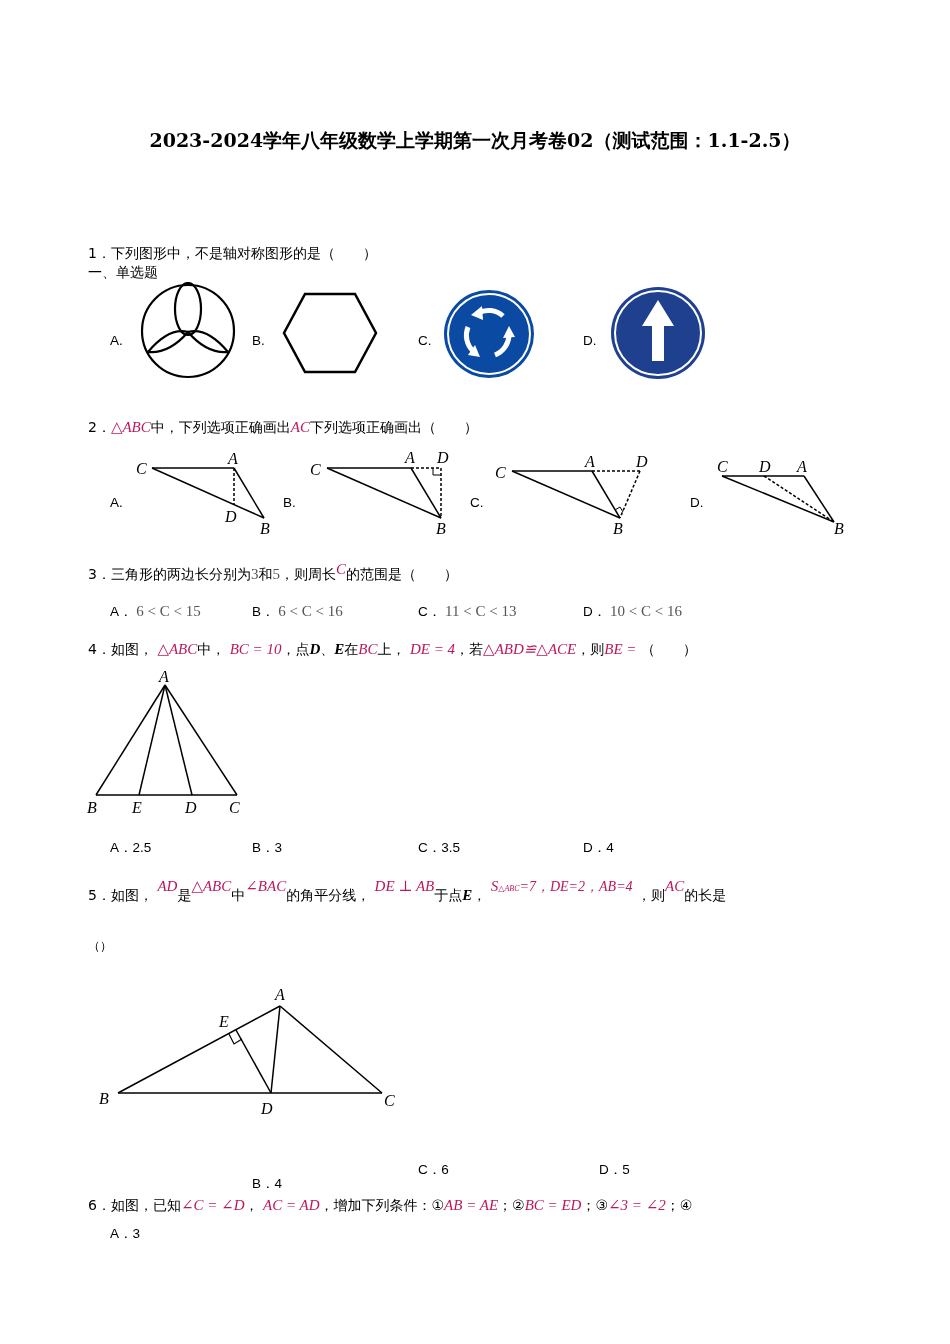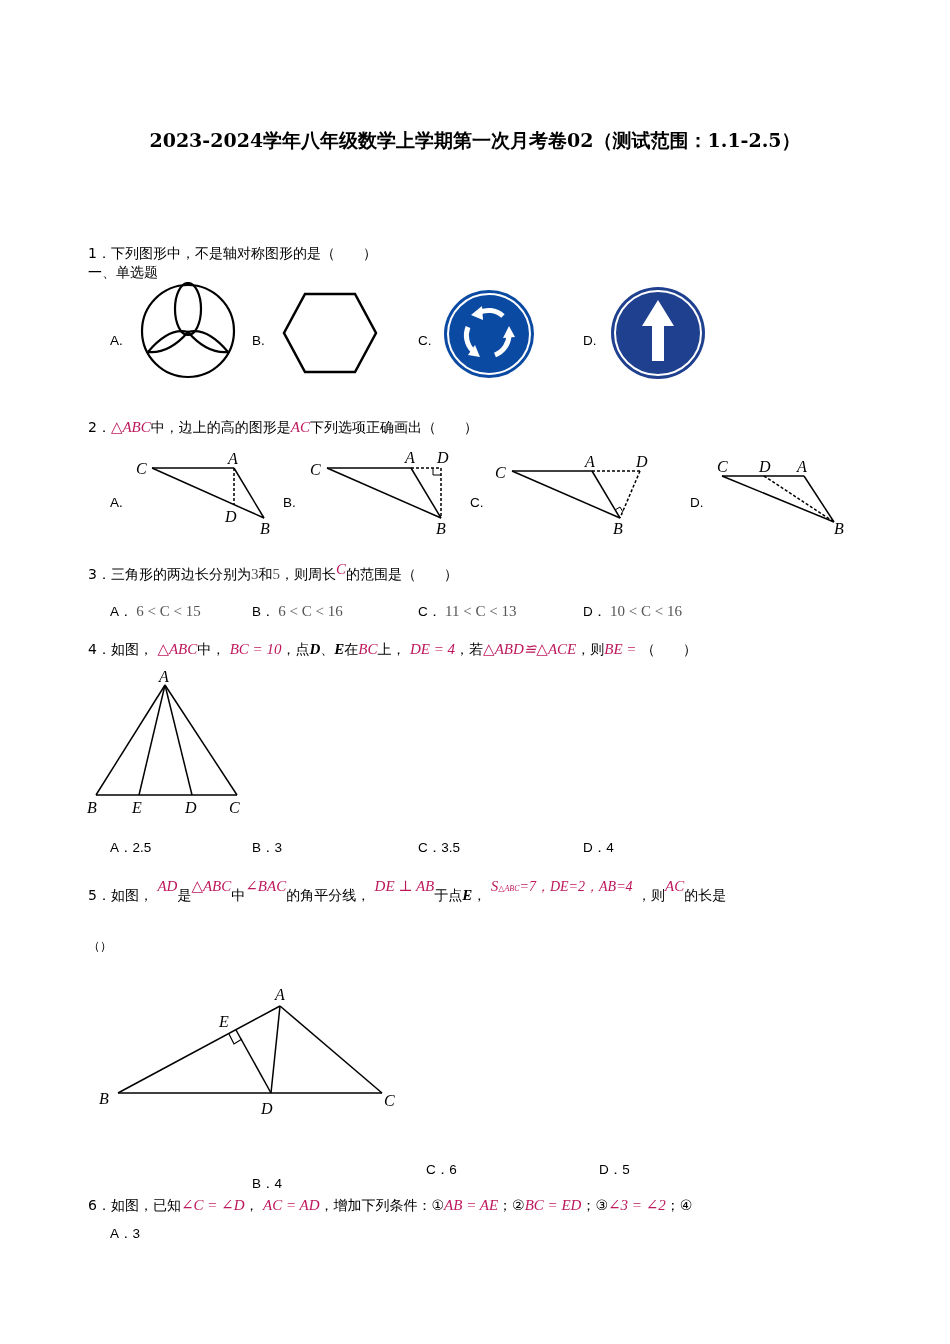--- a/index.html
+++ b/index.html
@@ -60,21 +60,21 @@
 </svg>
 
 <div class="abs opt" style="left:583px; top:333px;">D.</div>
 <svg class="abs" style="left:610px; top:286px;" width="96" height="94">
   <ellipse cx="48" cy="47" rx="47" ry="46" fill="#1f3f8f"></ellipse>
   <ellipse cx="48" cy="47" rx="43" ry="42" fill="none" stroke="#fff" stroke-width="2"></ellipse>
   <polygon points="48,14 64,40 54,40 54,75 42,75 42,40 32,40" fill="#fff"></polygon>
 </svg>
 
 <div class="abs q" style="top:418px;">
-  <span>2．</span><span class="m">△ABC</span><span>中，边上的高的图形是</span><span class="m">AC</span><span>下列选项正确画出（　　）</span>
+  <span>2．</span><span class="m">△ABC</span><span>中，下列选项正确画出</span><span class="m">AC</span><span>下列选项正确画出（　　）</span>
 </div>
 
 <div class="abs opt" style="left:110px; top:495px;">A.</div>
 <svg class="abs" style="left:130px; top:448px;" width="150" height="92">
   <g stroke="#000" stroke-width="1.5" fill="none">
     <line x1="22" y1="20" x2="104" y2="20"></line>
     <line x1="22" y1="20" x2="134" y2="70"></line>
     <line x1="104" y1="20" x2="134" y2="70"></line>
     <line x1="104" y1="20" x2="104" y2="57" stroke-dasharray="3,2"></line>
   </g>
@@ -179,18 +179,18 @@
   </g>
   <text x="183" y="20">A</text>
   <text x="127" y="47">E</text>
   <text x="7" y="124">B</text>
   <text x="169" y="134">D</text>
   <text x="292" y="126">C</text>
 </svg>
 
 <div class="abs opt" style="left:110px; top:1225px;"><span>A．</span><span>3</span></div>
 <div class="abs opt" style="left:252px; top:1161px;margin-top:14px;"><span>B．</span><span>4</span></div>
-<div class="abs opt" style="left:418px; top:1161px;margin-left:8px;"><span>C．</span><span>6</span></div>
+<div class="abs opt" style="left:418px; top:1161px;"><span>C．</span><span>6</span></div>
 <div class="abs opt" style="left:583px; top:1161px;margin-left:16px;"><span>D．</span><span>5</span></div>
 
 <div class="abs q" style="top:1196px;">
   <span>6．</span><span>如图，已知</span><span class="m">∠C = ∠D</span><span>，</span> <span class="m">AC = AD</span><span>，增加下列条件：</span><span>①</span><span class="m">AB = AE</span><span>；</span><span>②</span><span class="m">BC = ED</span><span>；</span><span>③</span><span class="m">∠3 = ∠2</span><span>；</span><span>④</span>
 </div>
 
 </body></html>

